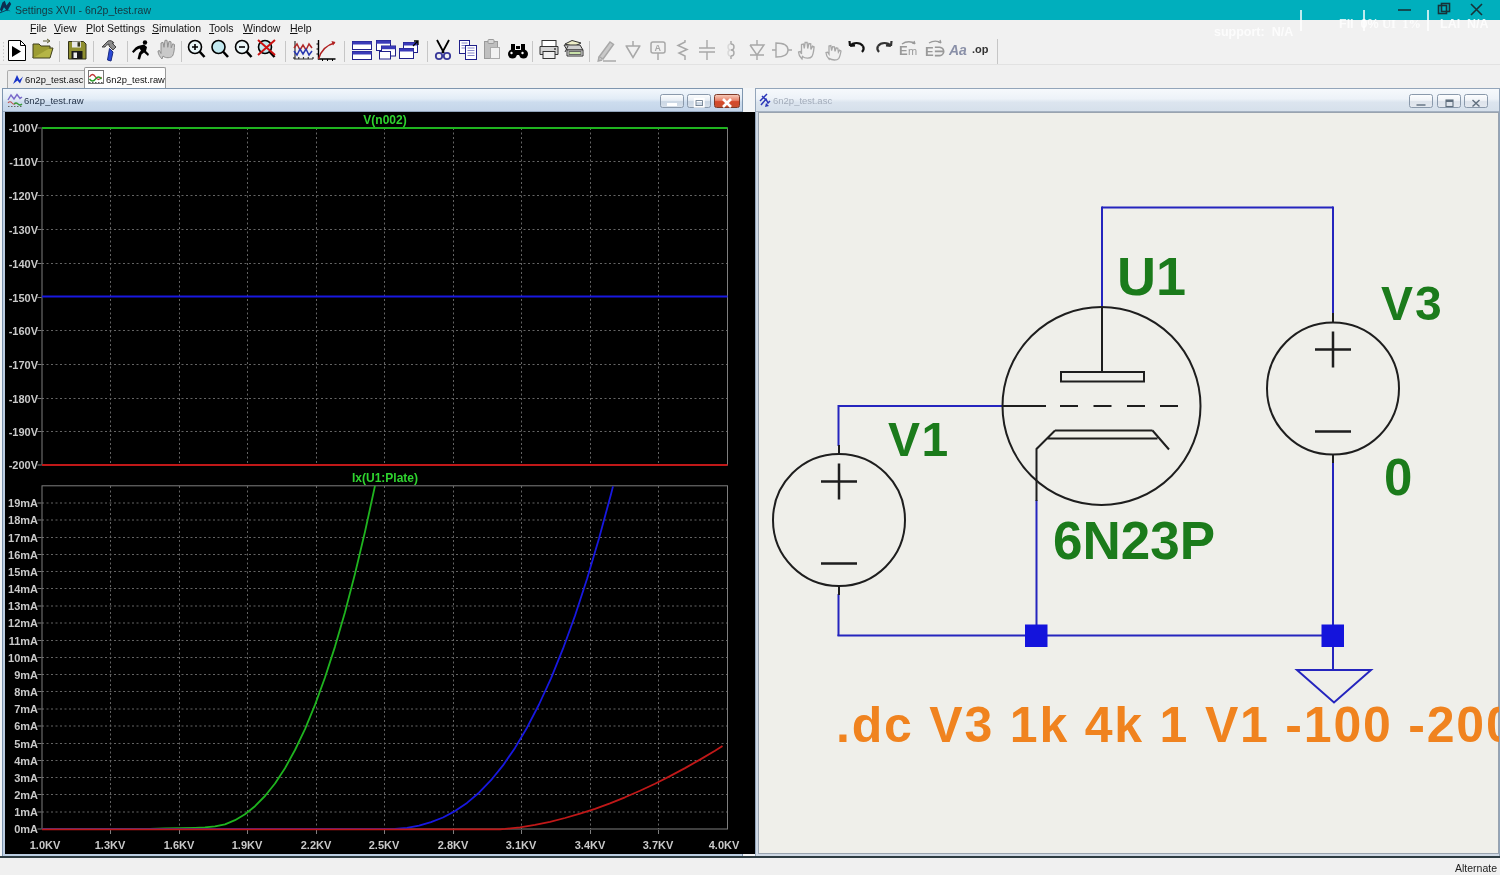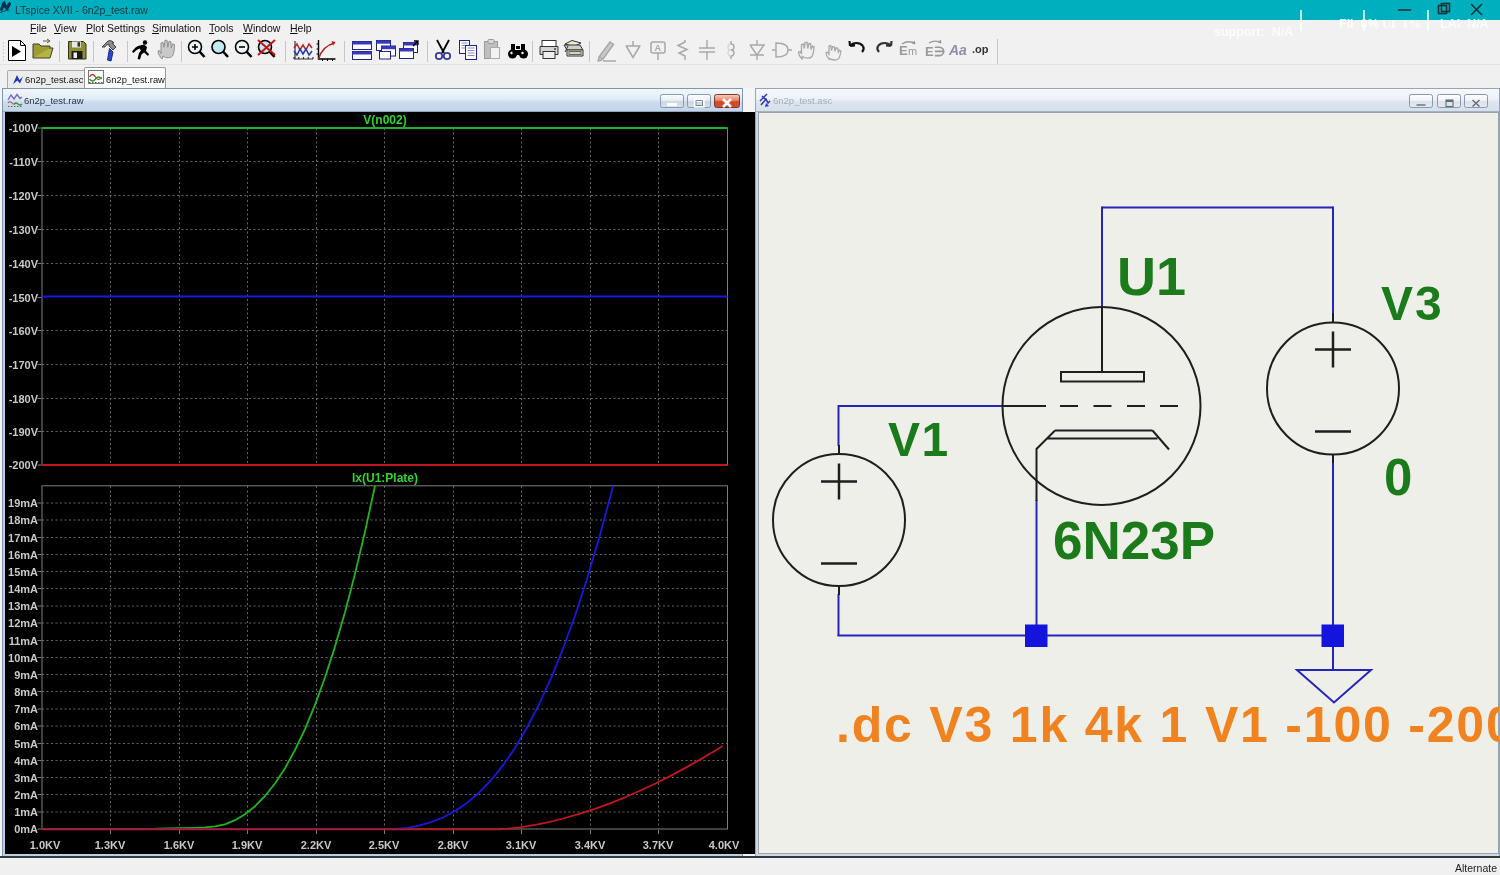--- a/index.html
+++ b/index.html
@@ -33,21 +33,21 @@
         </g>
 
       <g stroke="#173238" stroke-width="1.6" fill="none">
         <path d="M1398,10 h13"></path>
         <rect x="1438.5" y="5.5" width="8" height="8" fill="none"></rect>
         <rect x="1441.5" y="3.5" width="8" height="8" fill="none"></rect>
         <path d="M1471,4 l11,11 M1482,4 l-11,11"></path>
       </g>
     </svg>
   </div>
-  <div class="abs" id="titletxt">LTspice XVII - 6n2p_test.raw</div>
+  <div class="abs" id="titletxt">Settings XVII - 6n2p_test.raw</div>
   <div class="hud" style="left:1214px;top:17px;margin-top:8px;">support: &nbsp;N/A</div>
   <div class="hud" style="left:1317px;top:17px;margin-left:22px;">FII &nbsp;0%</div>
   <div class="hud" style="left:1382px;top:17px;font-family:Liberation Serif, serif;">UI &nbsp;1%</div>
   <div class="hud" style="left:1440px;top:17px;">LAI &nbsp;N/A</div>
   <div class="abs" style="left:1300px;top:10px;width:2px;height:21px;background:rgba(255,255,255,0.75);z-index:30"></div>
   <div class="abs" style="left:1363px;top:10px;width:2px;height:21px;background:rgba(255,255,255,0.75);z-index:30"></div>
   <div class="abs" style="left:1427px;top:10px;width:2px;height:21px;background:rgba(255,255,255,0.75);z-index:30"></div>
   <div class="abs" id="menubar">
     <span class="mi" style="left:4px"><u>F</u>ile</span>
     <span class="mi" style="left:28px"><u>V</u>iew</span>

